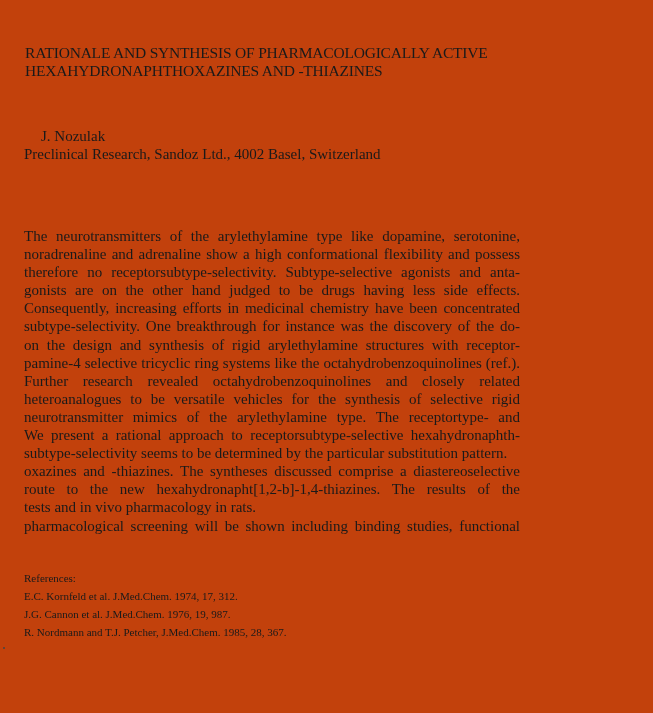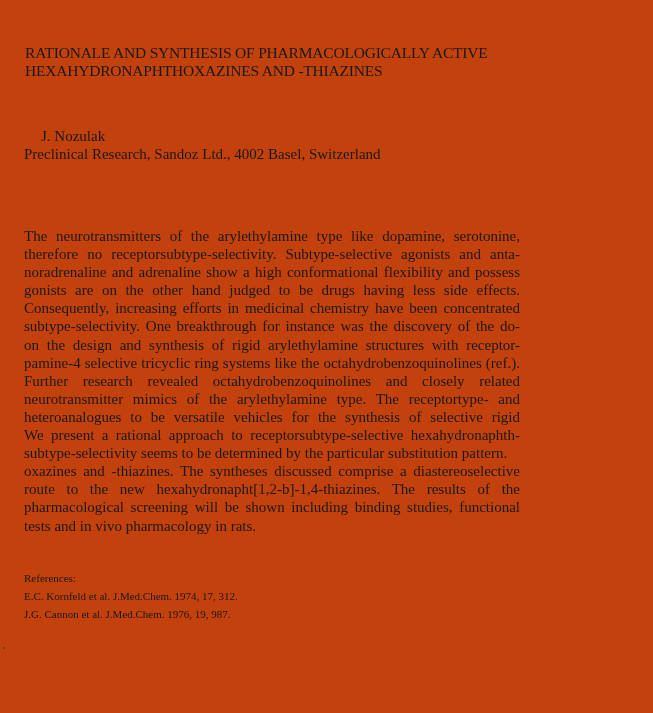--- a/index.html
+++ b/index.html
@@ -27,38 +27,39 @@
   <div class="title">
     <div>RATIONALE AND SYNTHESIS OF PHARMACOLOGICALLY ACTIVE</div>
     <div>HEXAHYDRONAPHTHOXAZINES AND -THIAZINES</div>
   </div>
 
   <div class="author">J. Nozulak</div>
   <div class="affil">Preclinical Research, Sandoz Ltd., 4002 Basel, Switzerland</div>
 
   <div class="abstract">
     <span class="line">The neurotransmitters of the arylethylamine type like dopamine, serotonine,</span>
+    <span class="line">noradrenaline and adrenaline show a high conformational flexibility and possess</span>
     <span class="line">therefore no receptorsubtype-selectivity. Subtype-selective agonists and anta-</span>
-    <span class="line">noradrenaline and adrenaline show a high conformational flexibility and possess</span>
     <span class="line">gonists are on the other hand judged to be drugs having less side effects.</span>
     <span class="line">Consequently, increasing efforts in medicinal chemistry have been concentrated</span>
     <span class="line">subtype-selectivity. One breakthrough for instance was the discovery of the do-</span>
     <span class="line">on the design and synthesis of rigid arylethylamine structures with receptor-</span>
     <span class="line">pamine-4 selective tricyclic ring systems like the octahydrobenzoquinolines (ref.).</span>
     <span class="line">Further research revealed octahydrobenzoquinolines and closely related</span>
+    <span class="line">heteroanalogues to be versatile vehicles for the synthesis of selective rigid</span>
     <span class="line">neurotransmitter mimics of the arylethylamine type. The receptortype- and</span>
-    <span class="line">heteroanalogues to be versatile vehicles for the synthesis of selective rigid</span>
     <span class="line">We present a rational approach to receptorsubtype-selective hexahydronaphth-</span>
     <span class="line last">subtype-selectivity seems to be determined by the particular substitution pattern.</span>
     <span class="line">oxazines and -thiazines. The syntheses discussed comprise a diastereoselective</span>
     <span class="line">route to the new hexahydronapht[1,2-b]-1,4-thiazines. The results of the</span>
+    <span class="line last">tests and in vivo pharmacology in rats.</span>
     <span class="line">pharmacological screening will be shown including binding studies, functional</span>
-    <span class="line last">tests and in vivo pharmacology in rats.</span>
   </div>
 
   <div class="refs">
     <div>References:</div>
     <div>E.C. Kornfeld et al. J.Med.Chem. 1974, 17, 312.</div>
     <div>J.G. Cannon et al. J.Med.Chem. 1976, 19, 987.</div>
+    <div>R. Nordmann and T.J. Petcher, J.Med.Chem. 1985, 28, 367.</div>
   </div>
 
   <div class="speck"></div>
 </div>
 
 </body></html>

